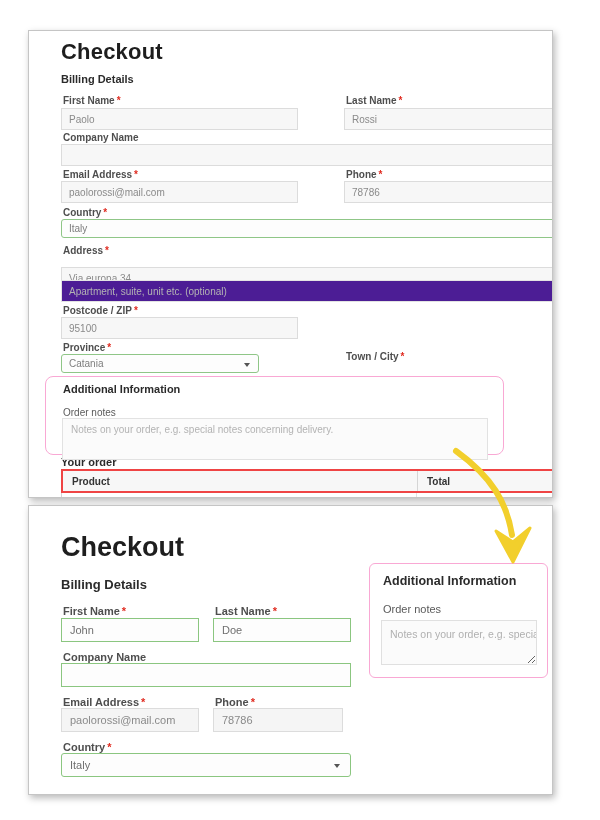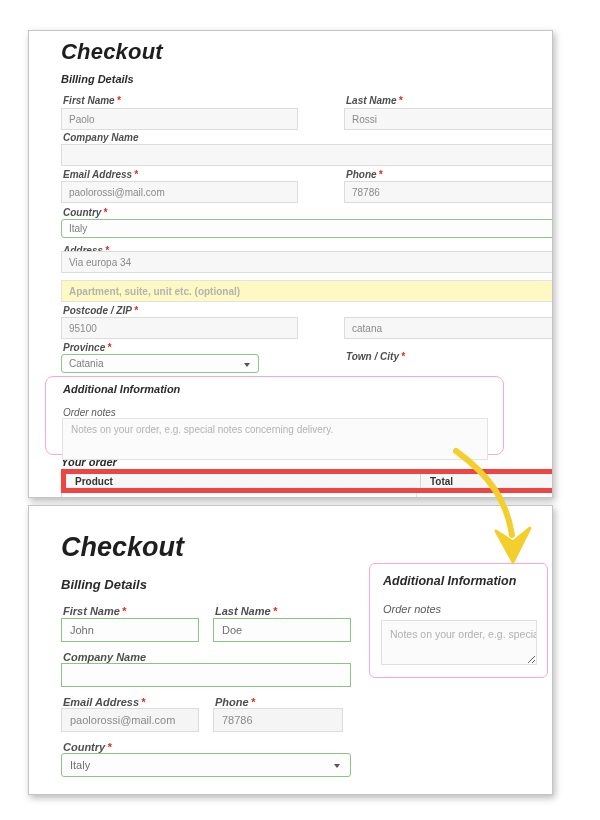--- a/index.html
+++ b/index.html
@@ -3,49 +3,49 @@
 <meta charset="utf-8">
 <style>
   * { margin:0; padding:0; box-sizing:border-box; }
   html,body { width:600px; height:820px; background:#ffffff; font-family:"Liberation Sans", sans-serif; overflow:hidden; }
   #stage { position:relative; width:600px; height:820px; background:#fff; }
 
   .card { position:absolute; background:#fff; border:1px solid #c5c5c5; box-shadow:2px 3px 7px rgba(0,0,0,0.28); overflow:hidden; }
   #top-card    { left:28px; top:30px;  width:525px; height:468px; }
   #bottom-card { left:28px; top:505px; width:525px; height:290px; }
 
-  .abs { position:absolute;font-style:italic; }
+  .abs { position:absolute; }
 
   
   .t-title { font-size:22px; font-weight:700; color:#1e1e1e; letter-spacing:0.2px; }
   .t-sub   { font-size:11px; font-weight:700; color:#2b2b2b; }
   .t-lbl   { font-size:10px; font-weight:700; color:#4e4e4e; white-space:nowrap; }
   .req     { color:#e02b20; font-weight:700; margin-left:2px; }
 
   .inp { position:absolute; height:19px; border:1px solid #dcdcdc; background:#f7f7f7;
          font-family:"Liberation Sans", sans-serif; font-size:10px; color:#8a8a8a;
          padding:10px 7px; outline:none; }
-  .inp.plain { background:#fef9c3; border-color:#e3e3e3;font-weight:bold; }
+  .inp.plain { background:#4c1d95; border-color:#e3e3e3; }
   .inp::placeholder { color:#b3b3b3; opacity:1; }
 
   .sel { position:absolute; height:19px; border:1px solid #8fc687; background:#fdfdfd;
          border-radius:3px; font-size:10px; color:#7d7d7d; line-height:17px; padding:0 7px; }
   .caret { position:absolute; right:8px; top:8px; width:0; height:0;
            border-left:3px solid transparent; border-right:3px solid transparent;
            border-top:4px solid #555; }
 
   .hl-box { position:absolute; border:1px solid #f9a8d4; border-radius:8px; background:transparent; z-index:5; }
 
   .ta { position:absolute; border:1px solid #e2e2e2; background:#fbfbfb; resize:none;
         font-family:"Liberation Sans", sans-serif; font-size:10px; color:#8a8a8a; padding:5px 8px;
         outline:none; overflow:hidden; white-space:nowrap; }
   .ta::placeholder { color:#b3b3b3; opacity:1; }
 
   
-  .thead { position:absolute; display:flex; background:#f7f7f7; border:5px solid #ef4444; height:24px; align-items:center; }
+  .thead { position:absolute; display:flex; background:#f7f7f7; border:2px solid #ef4444; height:24px; align-items:center; }
   .thead .cell { font-size:10px; font-weight:700; color:#333; padding-left:9px; height:100%; display:flex; align-items:center; }
   .thead .cell.product { width:355px; border-right:1px solid #d5d5d5; }
   .trow-clip { position:absolute; border-left:1px solid #d5d5d5; border-right:1px solid #d5d5d5; background:#fff; }
   .trow-clip .vline { position:absolute; left:354px; top:0; bottom:0; width:1px; background:#e2e2e2; }
   .smudge { position:absolute; top:4px; height:4px; background:#d9d9d9; border-radius:2px; }
 
   
   .b-title { font-size:27px; font-weight:700; color:#1e1e1e; }
   .b-sub   { font-size:13px; font-weight:700; color:#2b2b2b; }
   .b-lbl   { font-size:11px; font-weight:700; color:#4e4e4e; white-space:nowrap; }
@@ -84,27 +84,26 @@
 
     <div class="abs t-lbl" style="left:34px; top:138px;"><span>Email Address</span><span class="req">*</span></div>
     <div class="abs t-lbl" style="left:317px; top:138px;"><span>Phone</span><span class="req">*</span></div>
     <input class="inp" style="left: 32px; top: 150px; width: 237px;" value="paolorossi@mail.com">
     <input class="inp" style="left: 315px; top: 150px; width: 238px;" value="78786">
 
     <div class="abs t-lbl" style="left:34px; top:176px;"><span>Country</span><span class="req">*</span></div>
     <div class="sel" style="left:32px; top:188px; width:521px;">Italy</div>
 
     <div class="abs t-lbl" style="left:34px; top:214px;"><span>Address</span><span class="req">*</span></div>
-    <input class="inp" style="left: 32px; top: 220px; width: 521px;" value="Via europa 34">
+    <input class="inp" style="left: 32px; top: 236px; width: 521px;" value="Via europa 34">
     <input class="inp plain" style="left: 32px; top: 249px; width: 521px;" placeholder="Apartment, suite, unit etc. (optional)">
 
     <div class="abs t-lbl" style="left:34px; top:274px;"><span>Postcode / ZIP</span><span class="req">*</span></div>
     <div class="abs t-lbl" style="left:317px; top:274px;margin-top:46px;"><span>Town / City</span><span class="req">*</span></div>
     <input class="inp" style="left: 32px; top: 286px; width: 237px;" value="95100">
-    <input class="inp" style="left: 315px; top: 286px; width: 238px;" value="catana">
 
     <div class="abs t-lbl" style="left:34px; top:311px;text-align:right;"><span>Province</span><span class="req">*</span></div>
     <div class="sel" style="left:32px; top:323px; width:198px;"><span>Catania</span><span class="caret"></span></div>
 
     <div class="hl-box" style="left:16px; top:345px; width:459px; height:79px;">
       <div class="abs t-sub" style="left:17px; top:6px;">Additional Information</div>
       <div class="abs t-lbl" style="left:17px; top:30px; font-weight:400; color:#5a5a5a;">Order notes</div>
       <textarea class="ta" style="left: 16px; top: 41px; width: 426px; height: 42px;" placeholder="Notes on your order, e.g. special notes concerning delivery."></textarea>
     </div>
 

